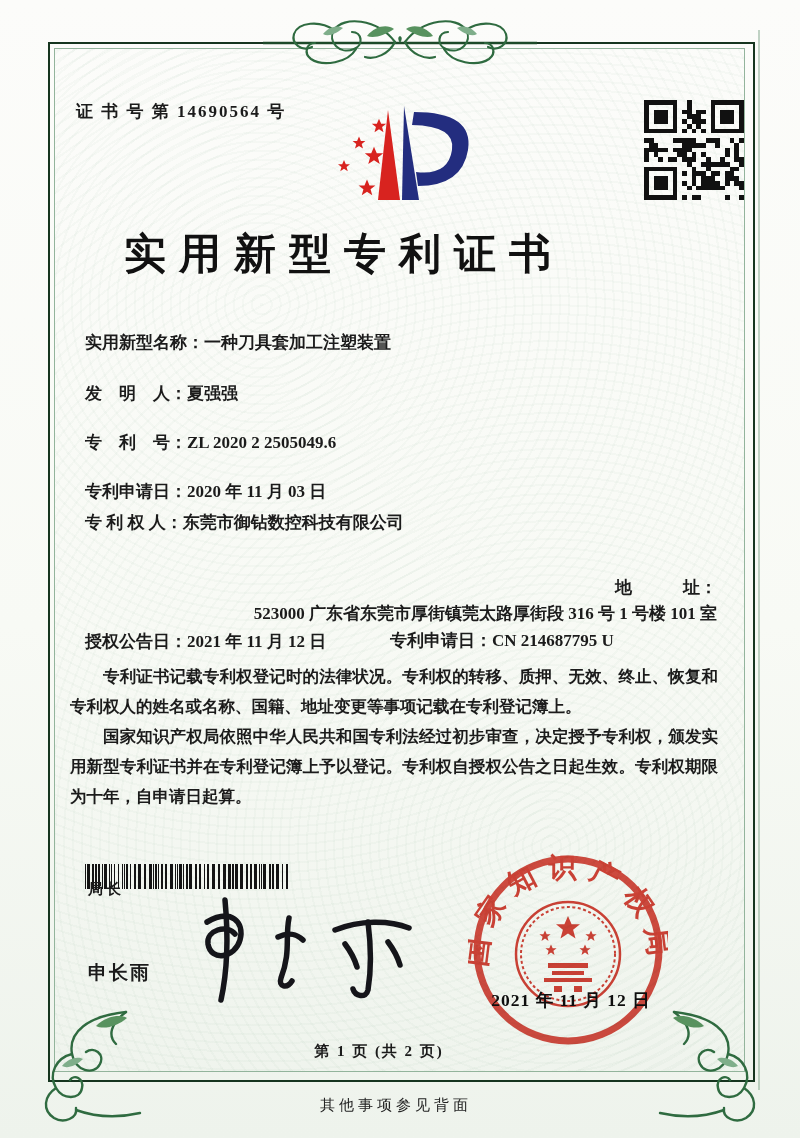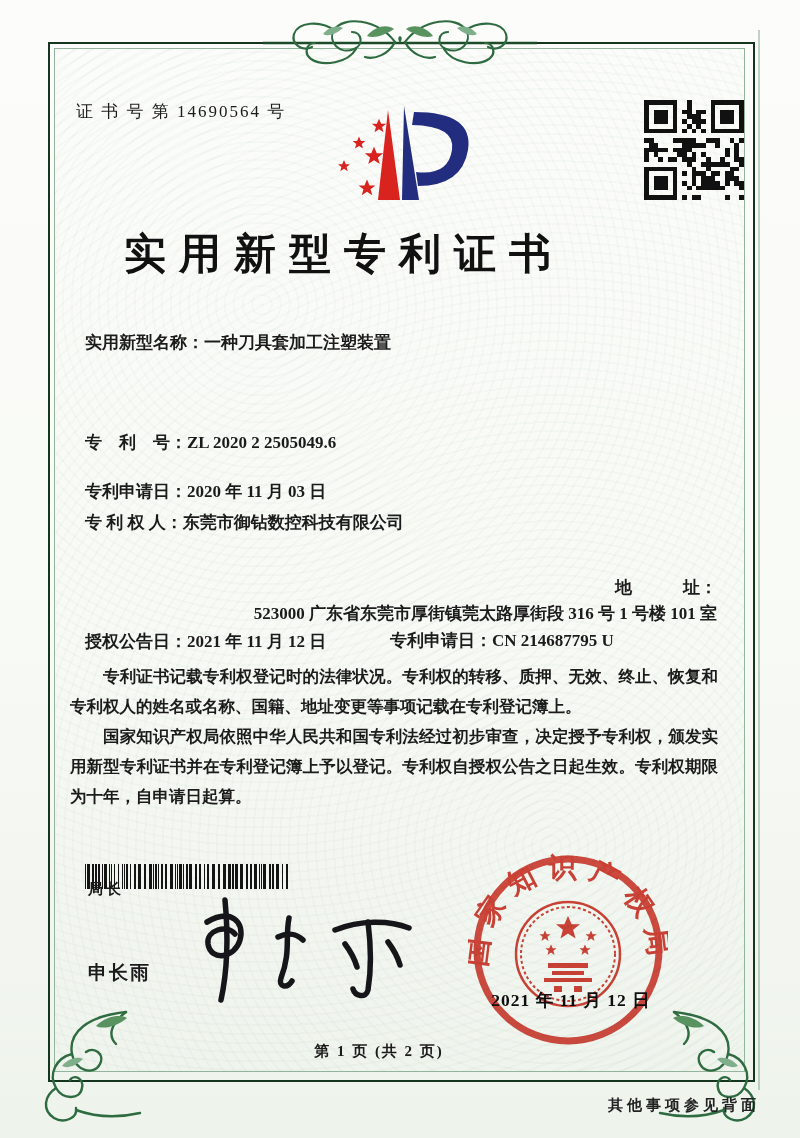--- a/index.html
+++ b/index.html
@@ -15,21 +15,21 @@
     border:1px solid #93b49c;
     background:
       repeating-radial-gradient(circle at 30% 25%, rgba(110,160,125,0.045) 0 2px, transparent 2px 9px),
       repeating-radial-gradient(circle at 72% 78%, rgba(110,160,125,0.045) 0 2px, transparent 2px 9px);
   }
   .scan-edge{position:absolute;left:758px;top:30px;width:2px;height:1060px;background:rgba(120,160,130,.45);}
 
   .ornament{position:absolute;pointer-events:none;}
   .flip-x{transform:scaleX(-1);}
 
-  .cert-number{position:absolute;left:76px;top:100px;font-size:17px;font-weight:400;letter-spacing:2px;}
+  .cert-number{position:absolute;left:76px;top:100px;font-size:17px;font-weight:700;letter-spacing:2px;}
 
   .logo{position:absolute;left:322px;top:96px;width:156px;height:118px;}
   .qr{position:absolute;left:644px;top:100px;width:100px;height:100px;}
 
   .title{position:absolute;left:49px;top:226px;width:590px;text-align:center;
     font-size:42px;font-weight:bold;letter-spacing:13px;color:#111;}
 
   .field-row{position:absolute;left:85px;width:632px;font-size:17px;font-weight:600;line-height:1.55;}
   .field-row .lbl{white-space:pre;}
   .row-name{top:330px;} .row-inv{top:381px;} .row-pat{top:430px;} .row-fil{top:479px;}
@@ -46,22 +46,22 @@
   .director-label{position:absolute;left:88px;top:880px;font-size:15px;font-weight:600;letter-spacing:3px;}
   .director-name{position:absolute;left:88px;top:960px;font-size:19px;font-weight:600;letter-spacing:2px;}
   .autograph{position:absolute;left:185px;top:892px;width:240px;height:115px;}
 
   .seal{position:absolute;left:468px;top:850px;width:200px;height:200px;mix-blend-mode:multiply;opacity:.93;}
   .seal-date{position:absolute;left:466px;top:988px;width:210px;text-align:center;
     font-size:17.5px;font-weight:600;letter-spacing:1px;color:#0e0e0e;}
 
   .page-number{position:absolute;left:49px;top:1042px;width:660px;text-align:center;
     font-size:15px;font-weight:600;letter-spacing:2px;}
-  .back-note{position:absolute;left:0;top:1096px;width:760px;text-align:right;
-    font-size:15px;font-weight:700;letter-spacing:4px;color:#222;}
+  .back-note{position:absolute;left:0;top:1096px;width:760px;text-align:center;
+    font-size:15px;font-weight:400;letter-spacing:4px;color:#222;padding-left:16px;}
 </style>
 </head>
 <body>
 
 <div class="page">
 
   <div class="frame-outer"></div>
   <div class="frame-inner"></div>
   <div class="scan-edge"></div>
 
@@ -335,20 +335,23 @@
       <rect x="11" y="20" width="1" height="1" fill="#111"></rect>
       <rect x="17" y="20" width="1" height="1" fill="#111"></rect>
       <rect x="20" y="20" width="1" height="1" fill="#111"></rect>
     </svg>
 
   <div class="title">实用新型专利证书</div>
 
   <div class="field-row row-name">
     <span class="lbl">实用新型名称：</span><span>一种刀具套加工注塑装置</span>
   </div>
+  <div class="field-row row-inv">
+    <span class="lbl">发　明　人：</span><span>夏强强</span>
+  </div>
   <div class="field-row row-pat">
     <span class="lbl">专　利　号：</span><span>ZL 2020 2 2505049.6</span>
   </div>
   <div class="field-row row-fil">
     <span class="lbl">专利申请日：</span><span>2020 年 11 月 03 日</span>
   </div>
   <div class="field-row row-own">
     <span class="lbl">专 利 权 人：</span><span>东莞市御钻数控科技有限公司</span>
   </div>
   <div class="field-row row-addr">

